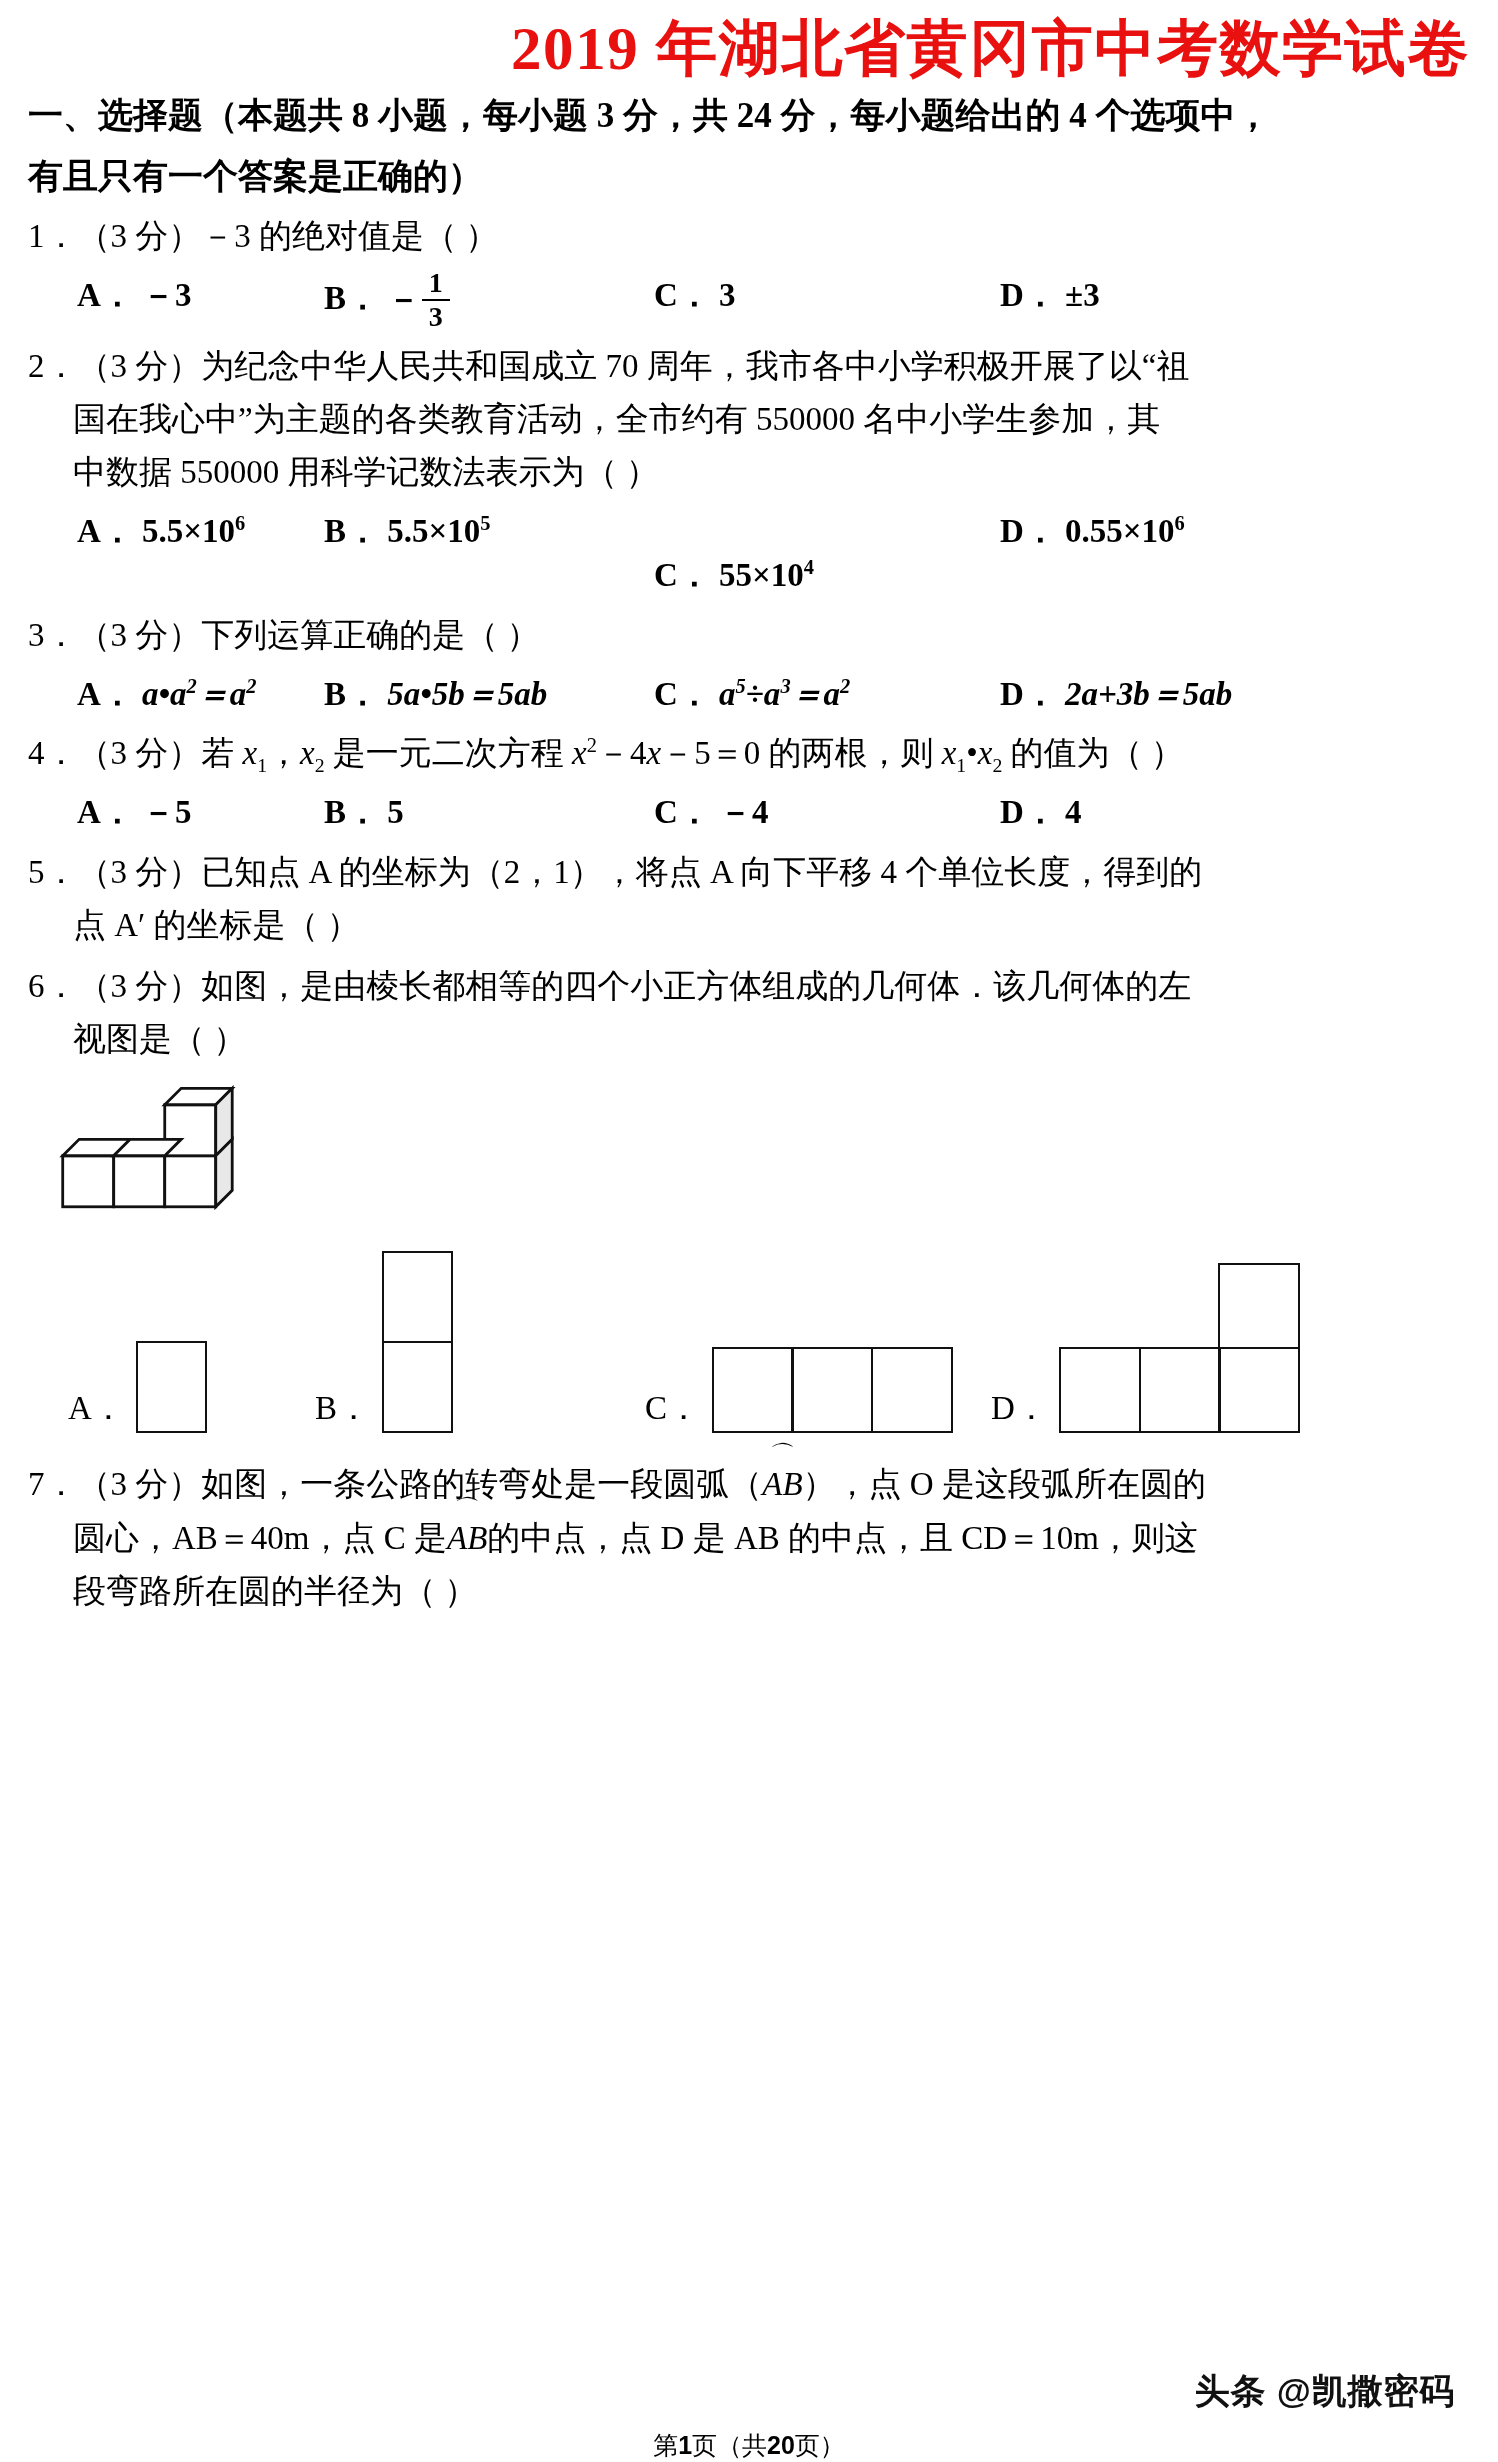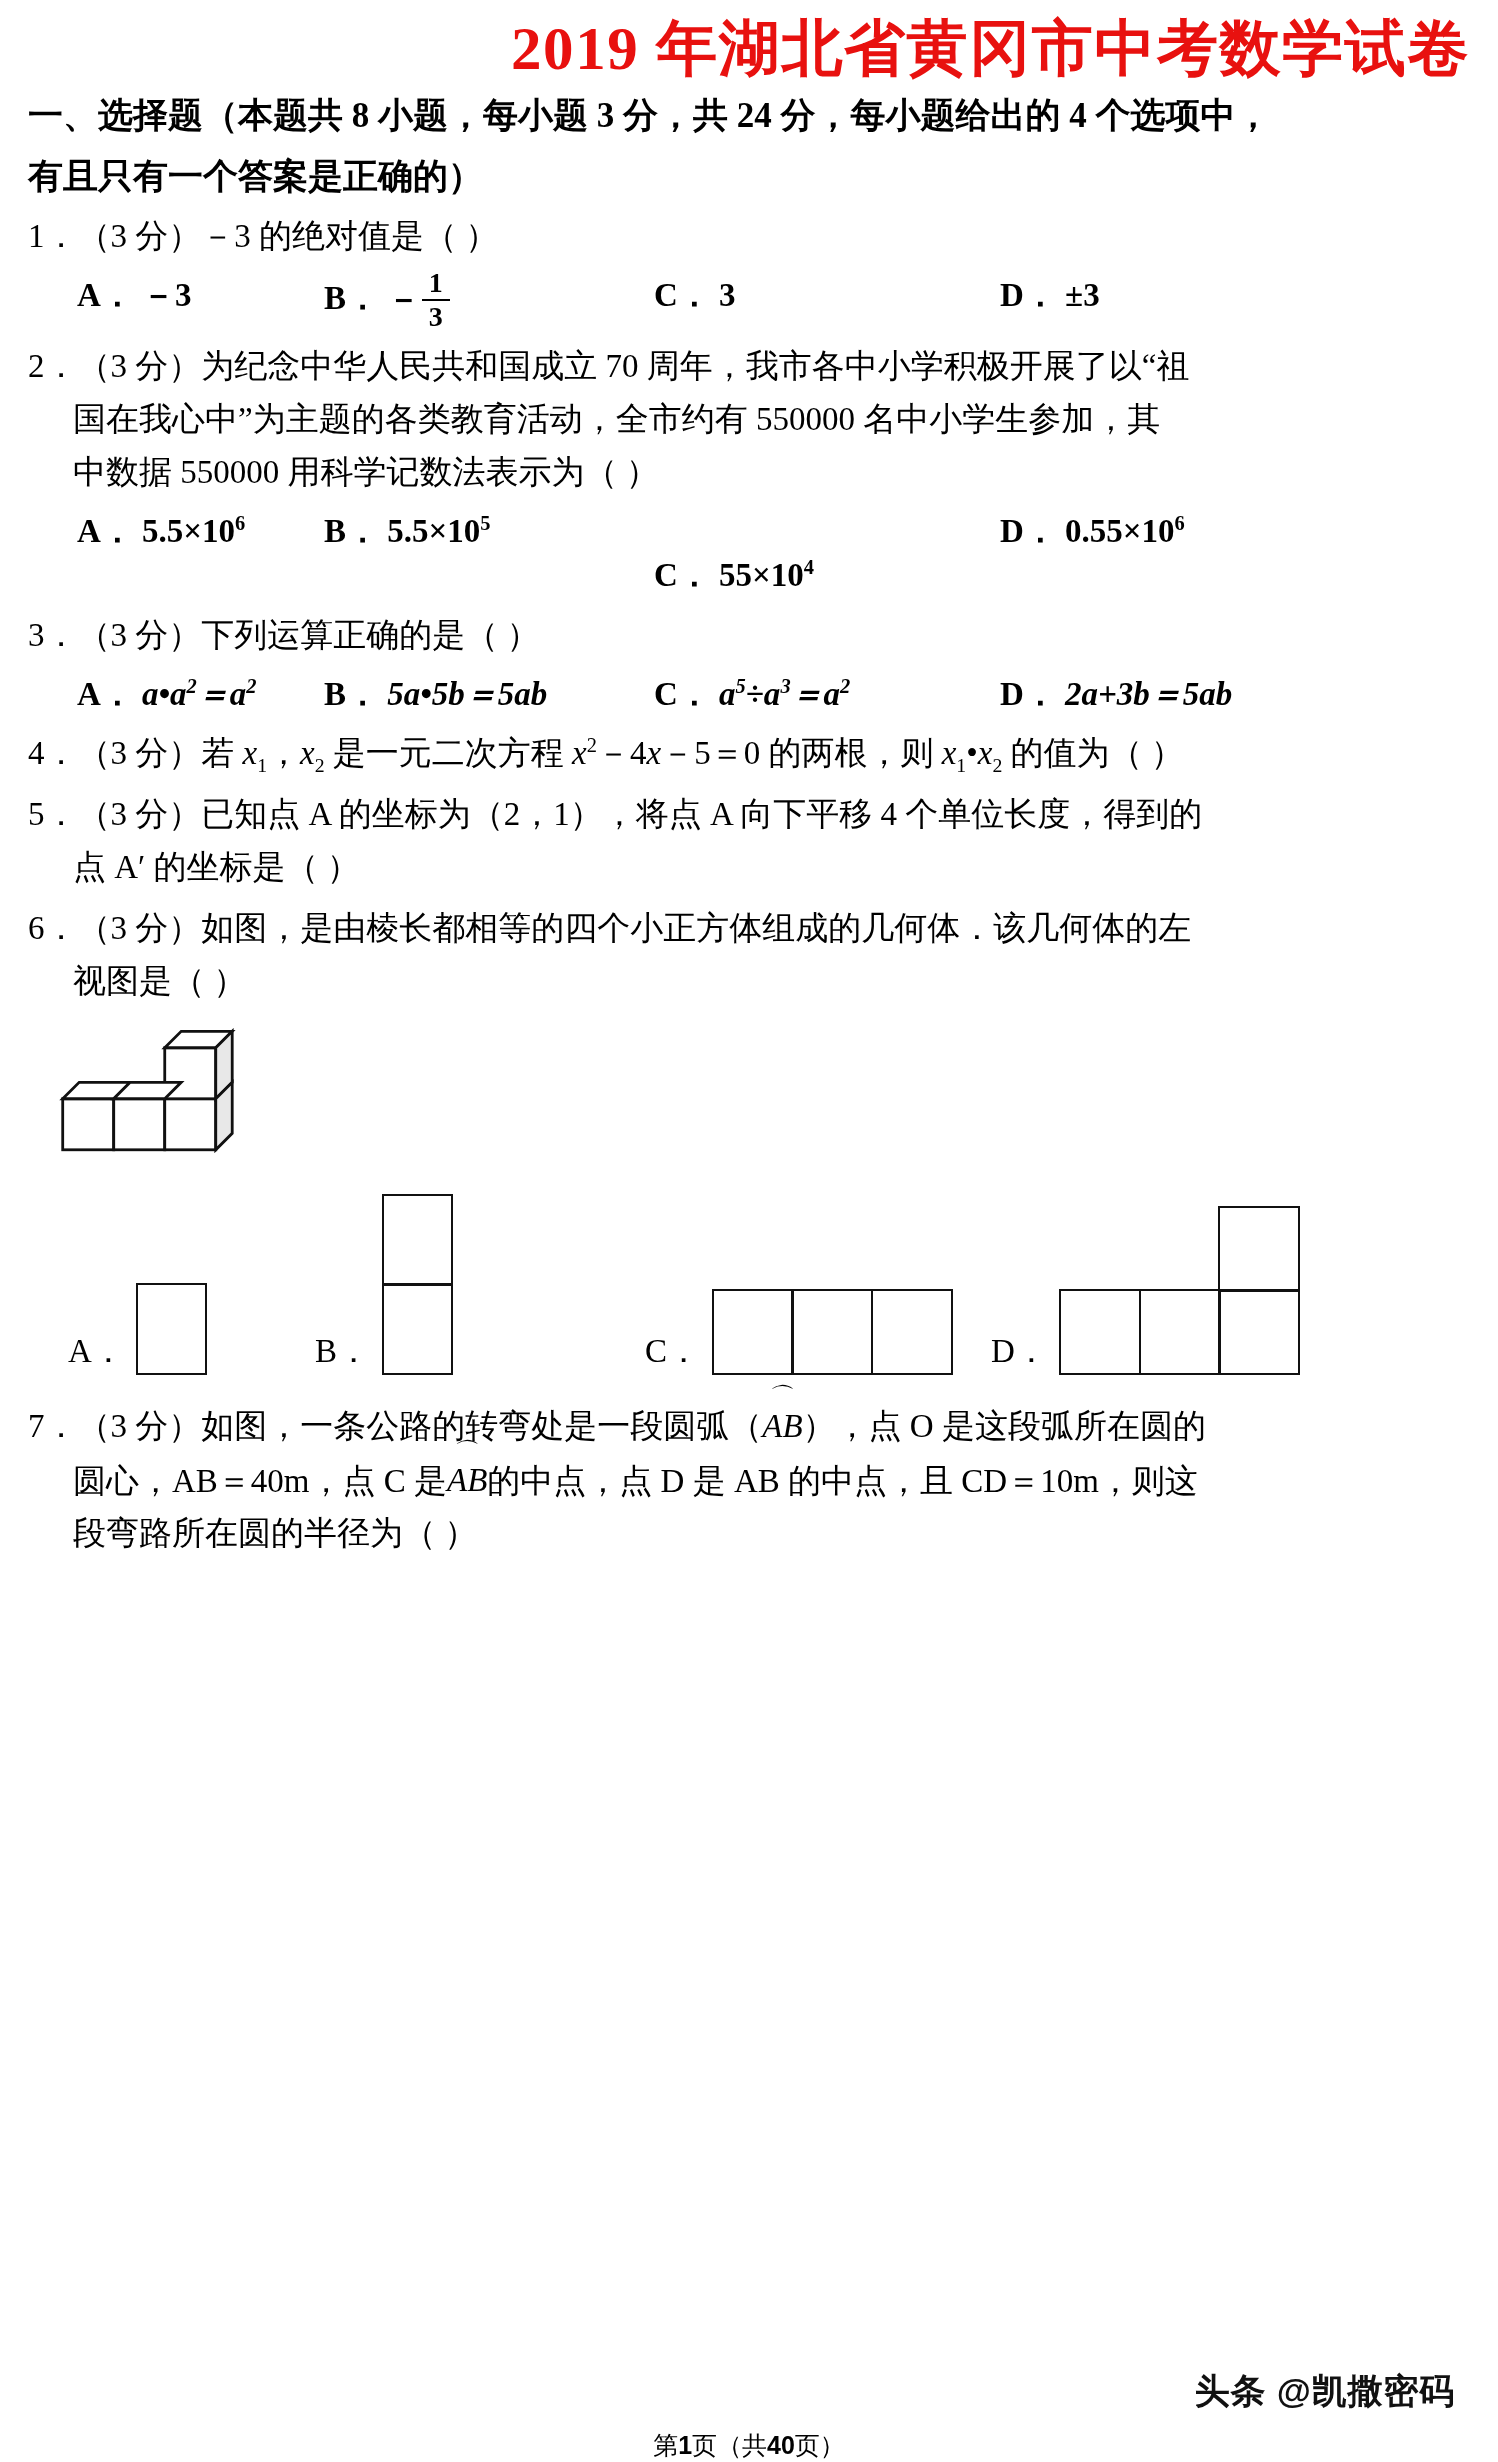--- a/index.html
+++ b/index.html
@@ -184,20 +184,34 @@
       <span class="opt-lbl">C．</span><span class="it">a<sup>5</sup>÷a<sup>3</sup>＝a<sup>2</sup></span>
     </div>
     <div class="opt">
       <span class="opt-lbl">D．</span><span class="it">2a+3b＝5ab</span>
     </div>
   </div>
 
   <div class="q">
     <div class="q-line">4．（3 分）若 <em>x</em><sub>1</sub>，<em>x</em><sub>2</sub> 是一元二次方程 <em>x</em><sup>2</sup>－4<em>x</em>－5＝0 的两根，则 <em>x</em><sub>1</sub>•<em>x</em><sub>2</sub> 的值为（        ）</div>
   </div>
+  <div class="opts">
+    <div class="opt" style="width:247px;">
+      <span class="opt-lbl">A．</span><span>－5</span>
+    </div>
+    <div class="opt" style="width:330px;">
+      <span class="opt-lbl">B．</span><span>5</span>
+    </div>
+    <div class="opt" style="width:346px;">
+      <span class="opt-lbl">C．</span><span>－4</span>
+    </div>
+    <div class="opt">
+      <span class="opt-lbl">D．</span><span>4</span>
+    </div>
+  </div>
 
   <div class="q">
     <div class="q-line">5．（3 分）已知点 A 的坐标为（2，1），将点 A 向下平移 4 个单位长度，得到的</div>
     <div class="q-line indent">点 A′ 的坐标是（        ）</div>
   </div>
 
   <div class="q">
     <div class="q-line">6．（3 分）如图，是由棱长都相等的四个小正方体组成的几何体．该几何体的左</div>
     <div class="q-line indent">视图是（      ）</div>
   </div>
@@ -258,17 +272,17 @@
   </div>
 
   <div class="q" style="margin-top:23px;">
     <div class="q-line"><span>7．（3 分）如图，一条公路的转弯处是一段圆弧（</span><span class="arc"><span class="arc-mark">⌒</span><em>AB</em></span><span>），点 O 是这段弧所在圆的</span></div>
     <div class="q-line indent"><span>圆心，AB＝40m，点 C 是</span><span class="arc"><span class="arc-mark">⌒</span><em>AB</em></span><span>的中点，点 D 是 AB 的中点，且 CD＝10m，则这</span></div>
     <div class="q-line indent">段弯路所在圆的半径为（        ）</div>
   </div>
 
   <div class="footer">
     <div class="watermark">头条 @凯撒密码</div>
-    <div class="page-num"><span>第</span><b>1</b><span>页（共</span><b>40</b><span>页）</span></div>
+    <div class="page-num"><span>第</span><b>1</b><span>页（共</span><b>20</b><span>页）</span></div>
   </div>
 
 </div>
 
 
 </body></html>

